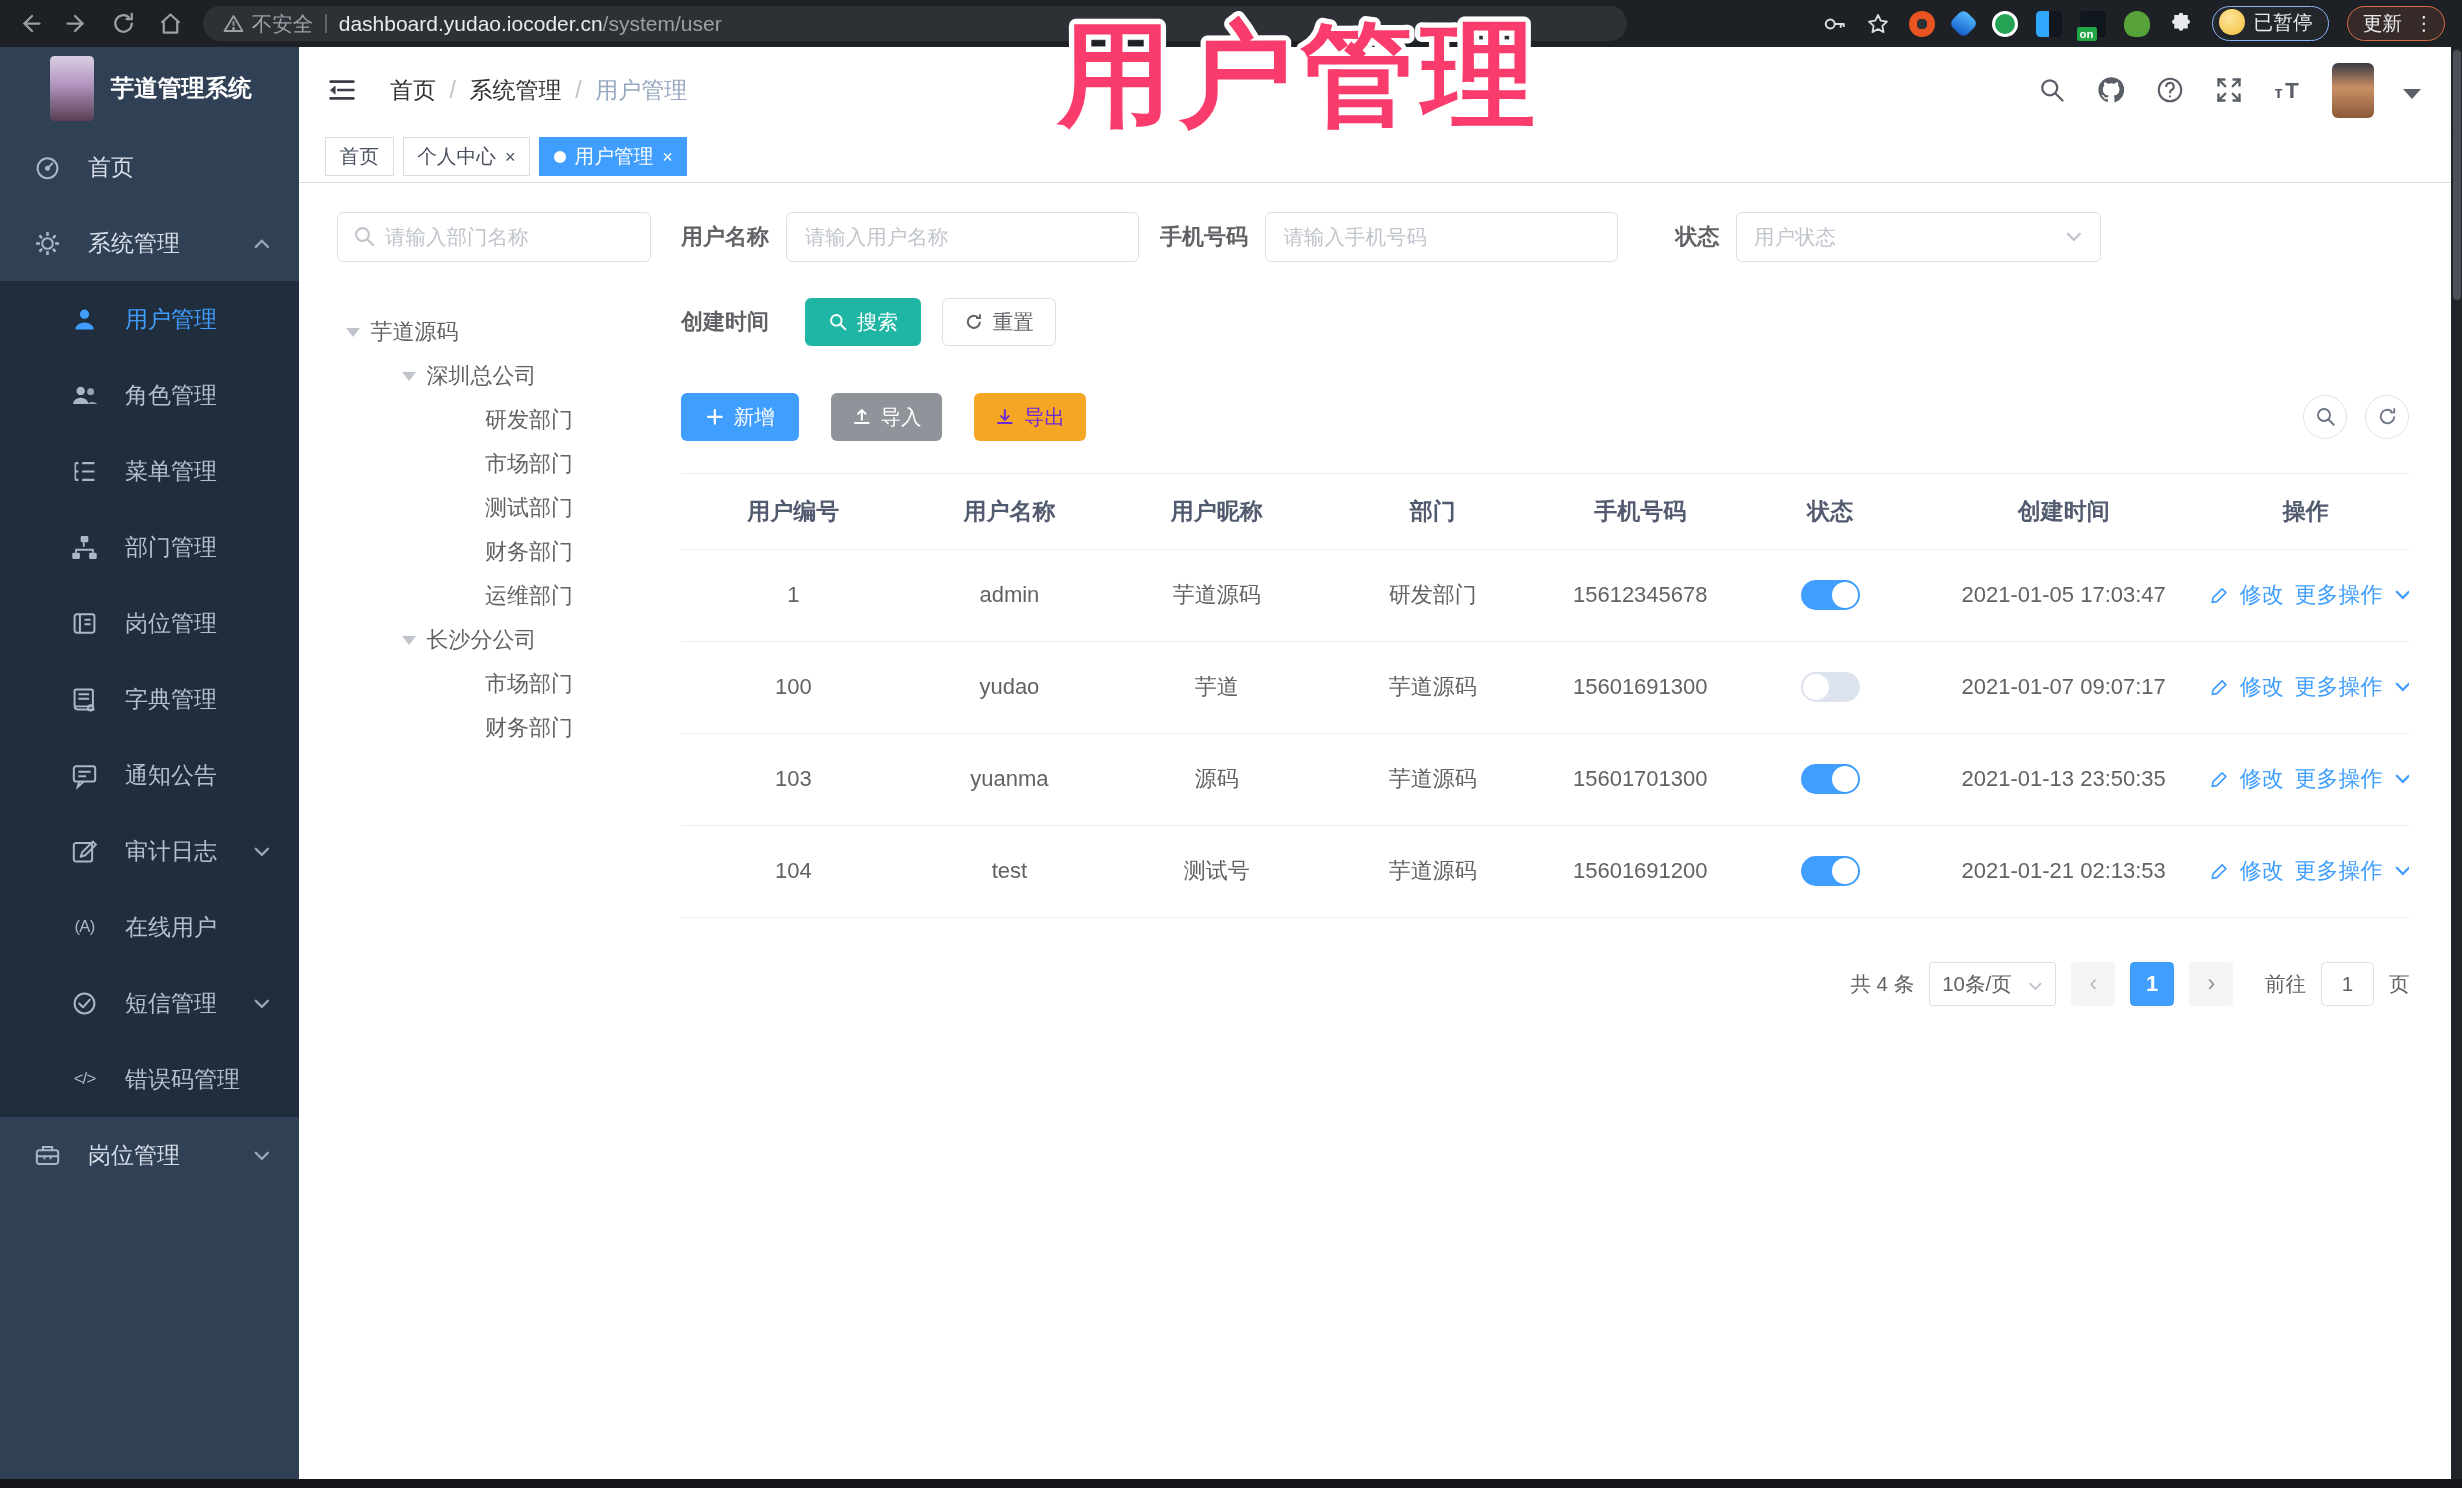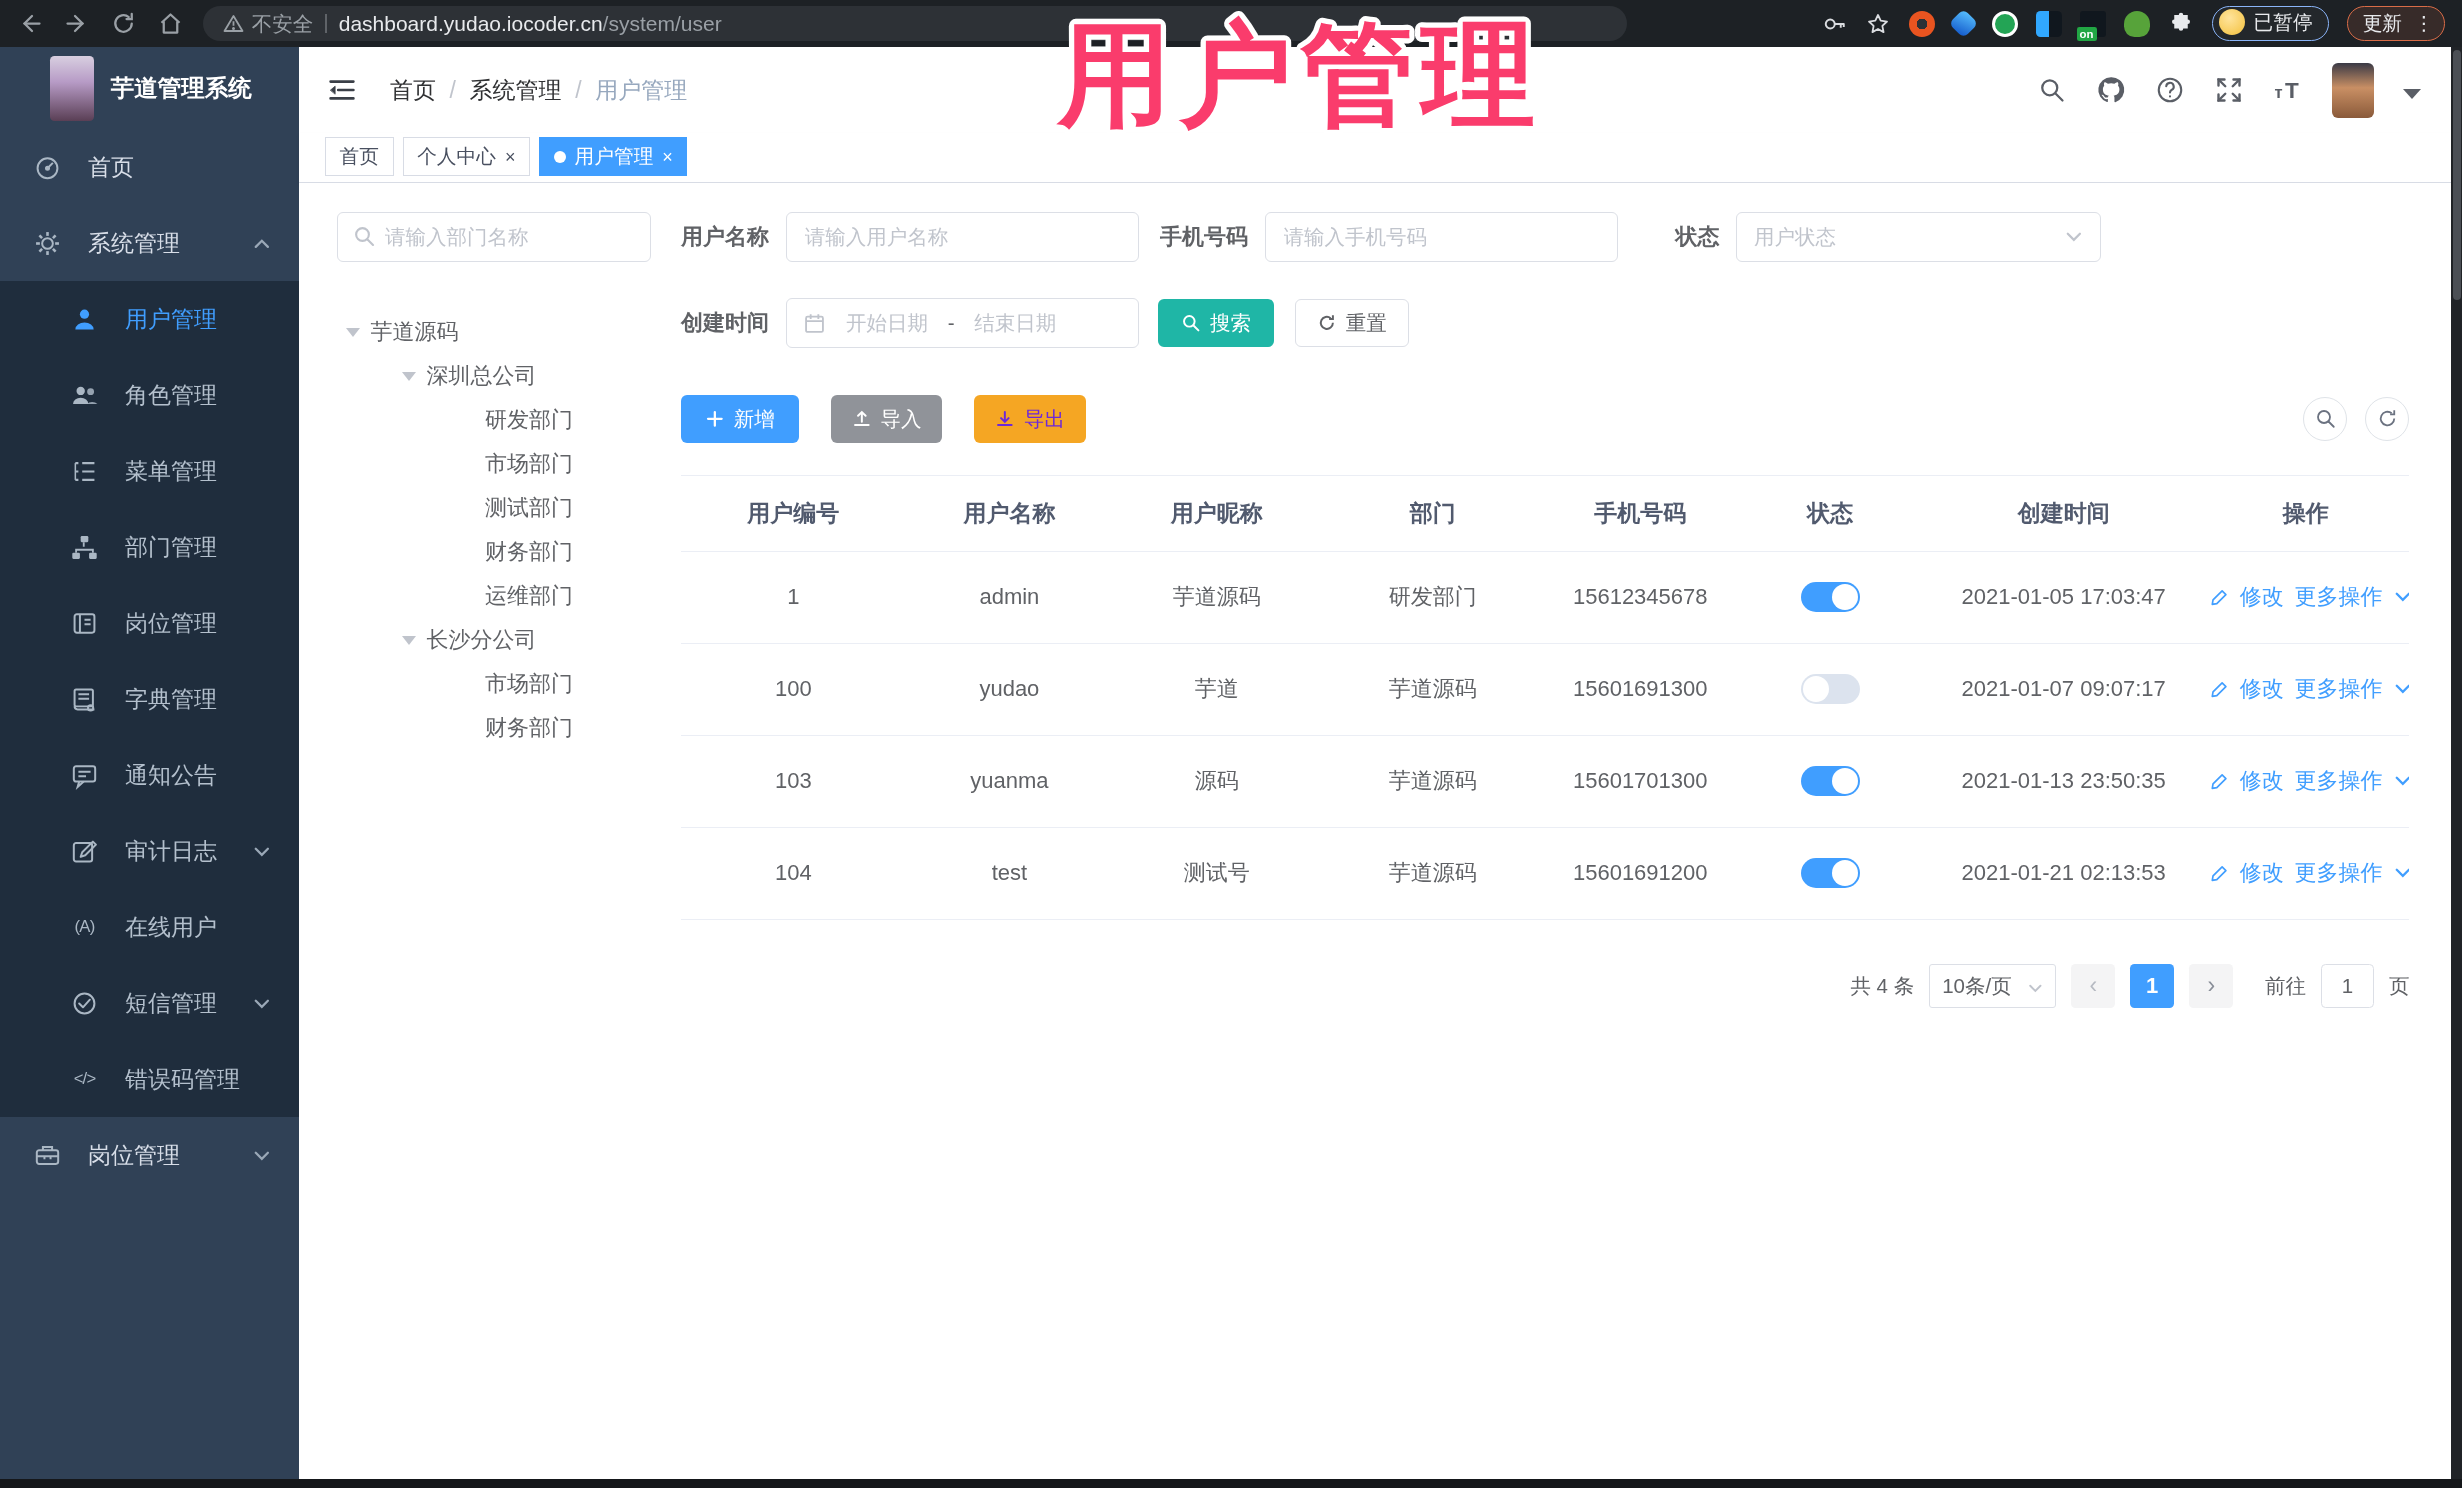--- a/index.html
+++ b/index.html
@@ -499,29 +499,20 @@
             <span class="f-select">
               <span>用户状态</span>
               <span class="sel-caret"><svg viewBox="0 0 26 26" fill="none" stroke="currentColor" stroke-width="3" stroke-linecap="round">
                     <path d="M5 9 L13 17 L21 9"></path>
                   </svg></span>
             </span>
           </div>
 
           <div class="filter-row">
             <span class="f-label">创建时间</span>
-            <span class="date-range">
-              <span class="cal-icon"><svg viewBox="0 0 30 30" fill="none" stroke="currentColor" stroke-width="2.4">
-                    <rect x="4" y="6" width="22" height="20" rx="2"></rect>
-                    <path d="M4 12 h22 M10 3 v6 M20 3 v6"></path>
-                  </svg></span>
-              <span>开始日期</span>
-              <span class="dash">-</span>
-              <span>结束日期</span>
-            </span>
             <button class="btn btn-search">
               <svg viewBox="0 0 26 26" fill="none" stroke="currentColor" stroke-width="2.6">
                   <circle cx="11" cy="11" r="7"></circle>
                   <path d="M16.5 16.5 L23 23" stroke-linecap="round"></path>
                 </svg>
               <span>搜索</span>
             </button>
             <button class="btn btn-reset">
               <svg viewBox="0 0 26 26" fill="none" stroke="currentColor" stroke-width="2.6">
                   <path d="M21 13 a8 8 0 1 1 -3-6.2"></path>

